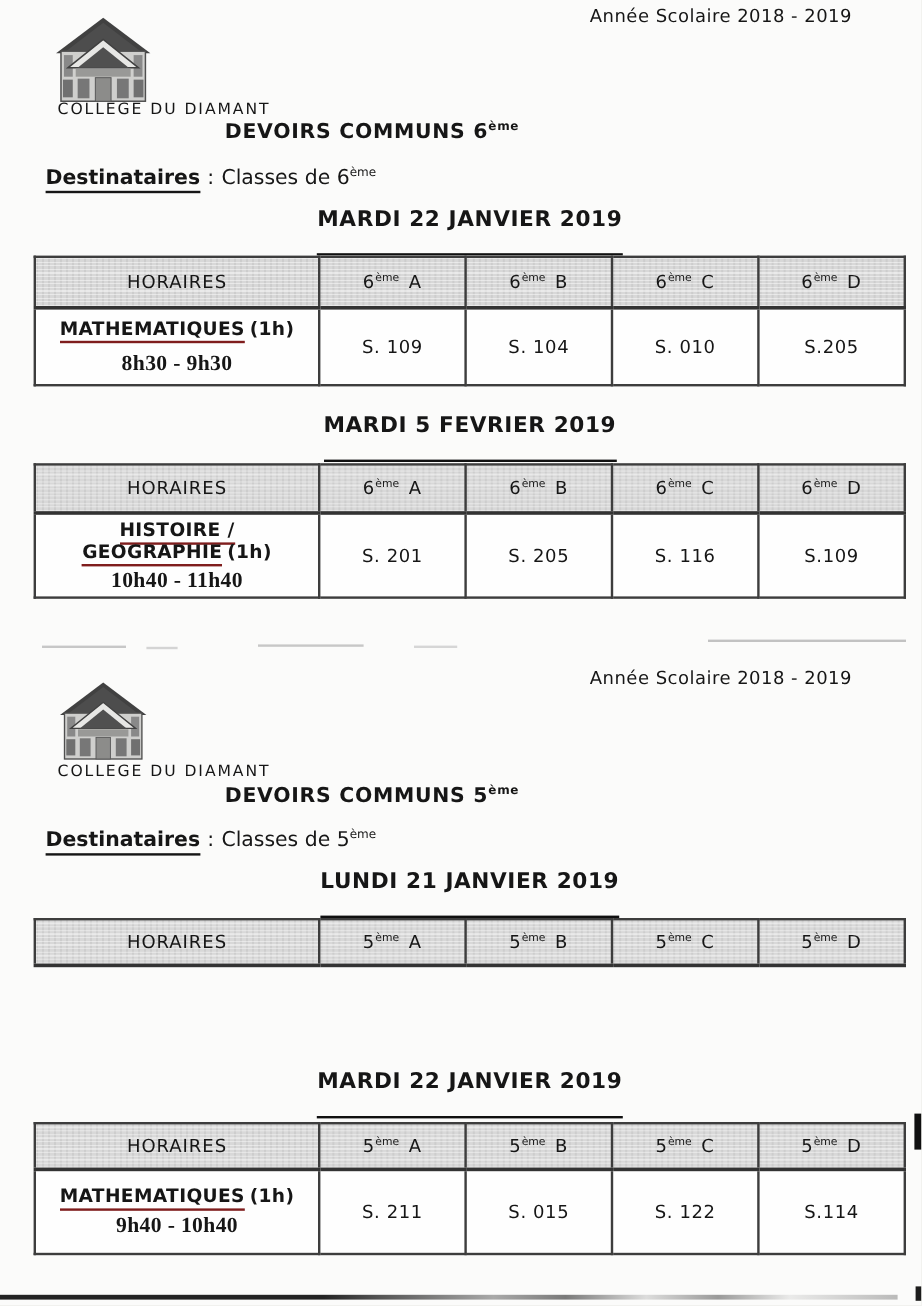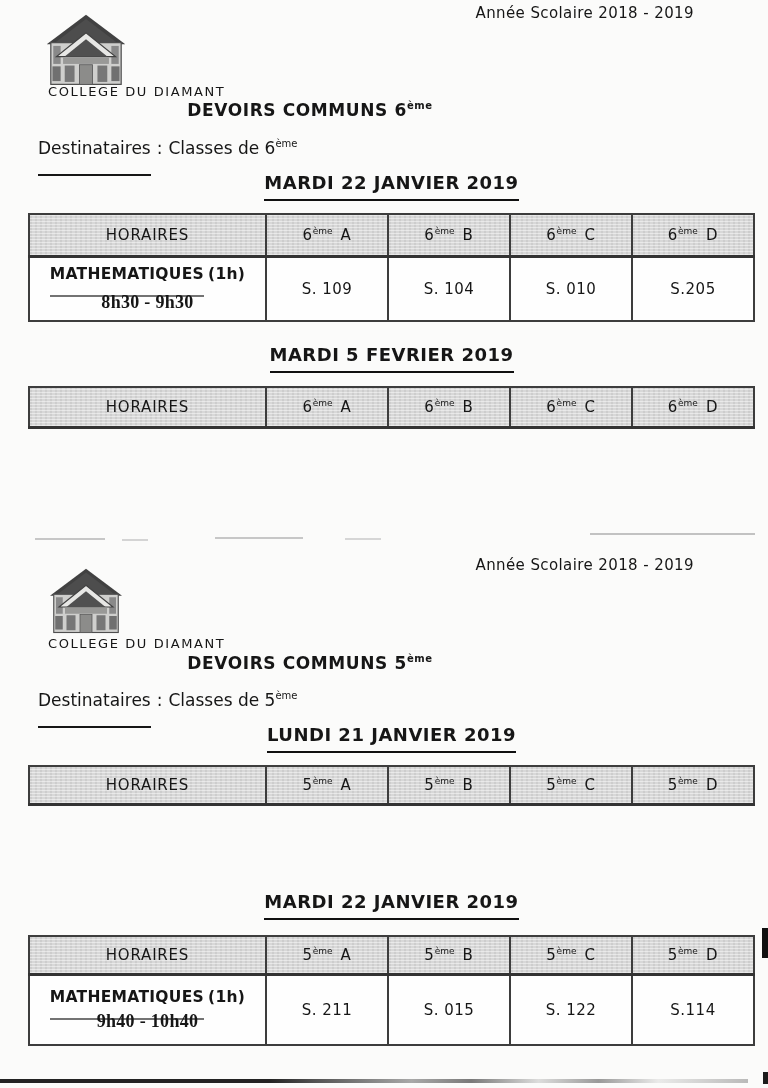--- a/index.html
+++ b/index.html
@@ -7,49 +7,49 @@
     position:relative;
     width:768px;height:1088px;
     margin:0 auto;
     background:#fbfbfa;
     overflow:hidden;
     font-family:"DejaVu Sans","Liberation Sans",sans-serif;
     color:#161616;
   }
   
   .annee{
-    position:absolute;right:74px;
+    position:absolute;right:58px;
     font-size:15px;letter-spacing:.4px;white-space:nowrap;
   }
   
   .logo{position:absolute;left:44px;width:84px;height:72px;}
   .logo svg{width:100%;height:100%;filter:contrast(.95);}
   
   .school{
     position:absolute;left:48px;
     font-size:13px;letter-spacing:1.6px;white-space:nowrap;
   }
   
   .doc-title{
     position:absolute;left:0;width:620px;text-align:center;
     font-weight:bold;font-size:17px;letter-spacing:.6px;
   }
   .doc-title sup{font-size:10px;vertical-align:super;}
   
   .dest{position:absolute;left:38px;font-size:17px;white-space:nowrap;}
-  .dest .dlbl{font-weight:normal;border-bottom:2px solid #161616;padding-bottom:16px;}
+  .dest .dlbl{font-weight:bold;border-bottom:2px solid #161616;padding-bottom:1px;}
   .dest .dcolon{margin:0 6px 0 6px;}
   .dest sup{font-size:10px;vertical-align:super;}
   
   .date-heading{
     position:absolute;left:28px;width:727px;text-align:center;
     font-size:18px;font-weight:bold;letter-spacing:.5px;
   }
   .date-heading .du{
-    display:inline-block;border-bottom:2.5px solid #101010;padding-bottom:6px;
+    display:inline-block;border-bottom:2.5px solid #101010;padding-bottom:18px;
   }
   
   table.exam{
     position:absolute;left:28px;width:727px;
     border-collapse:collapse;table-layout:fixed;
     background:#fefefe;
     border:2px solid #2c2c2c;
   }
   table.exam col.c0{width:237px;}
   table.exam th,table.exam td{
@@ -65,21 +65,21 @@
       repeating-linear-gradient(90deg, rgba(0,0,0,.05) 0 2px, transparent 2px 5px);
     border-bottom:3px solid #333;
   }
   table.exam th sup{font-size:9px;vertical-align:super;letter-spacing:0;}
   table.exam th .cl{margin-left:8px;}
   .t1 th{height:40px;} .t1 td{height:62px;}
   .t2 th{height:38px;} .t2 td{height:68px;}
   .t3 th{height:36px;} .t3 td{height:64px;}
   .t4 th{height:36px;} .t4 td{height:68px;}
   td.subcell{font-weight:bold;font-size:15.5px;letter-spacing:.3px;}
-  td.subcell .subj{border-bottom:2px solid #737373;padding-bottom:12px;}
+  td.subcell .subj{border-bottom:2px solid #7f1d1d;padding-bottom:1px;}
   td.subcell .sfx{margin-left:4px;}
   td.subcell .time{margin-top:9px;font-size:18px;font-family:Liberation Serif, serif;}
   td.room{font-size:15px;letter-spacing:.5px;margin-top:43px;}
   
   .sep-dash{position:absolute;height:2px;background:#c7c7c7;}
   .scan-bottom{
     position:absolute;left:0;top:1079px;width:748px;height:3.5px;
     background:linear-gradient(90deg,
       #232323 0%, #232323 36%,
       rgba(35,35,35,.78) 42%, rgba(35,35,35,.38) 55%,
@@ -172,20 +172,30 @@
           <col>
         </colgroup>
       <tbody>
           <tr>
         <th>HORAIRES</th>
         <th><span>6</span><sup>ème</sup><span class="cl">A</span></th>
         <th><span>6</span><sup>ème</sup><span class="cl">B</span></th>
         <th><span>6</span><sup>ème</sup><span class="cl">C</span></th>
         <th><span>6</span><sup>ème</sup><span class="cl">D</span></th>
       </tr>
+      <tr>
+        <td class="subcell">
+          <div><span class="subj">HISTOIRE / GEOGRAPHIE</span><span class="sfx">(1h)</span></div>
+          <div class="time" style="margin-top:4px">10h40 - 11h40</div>
+        </td>
+        <td class="room">S. 201</td>
+        <td class="room">S. 205</td>
+        <td class="room">S. 116</td>
+        <td class="room">S.109</td>
+      </tr>
     </tbody>
       </table>
   </div>
 
   <div>
     <div class="sep-dash" style="left:35px;top:538px;width:70px"></div>
     <div class="sep-dash" style="left:122px;top:539px;width:26px;background:#d4d4d4"></div>
     <div class="sep-dash" style="left:215px;top:537px;width:88px"></div>
     <div class="sep-dash" style="left:345px;top:538px;width:36px;background:#d6d6d6"></div>
     <div class="sep-dash" style="left:590px;top:533px;width:165px;background:#c2c2c2"></div>

